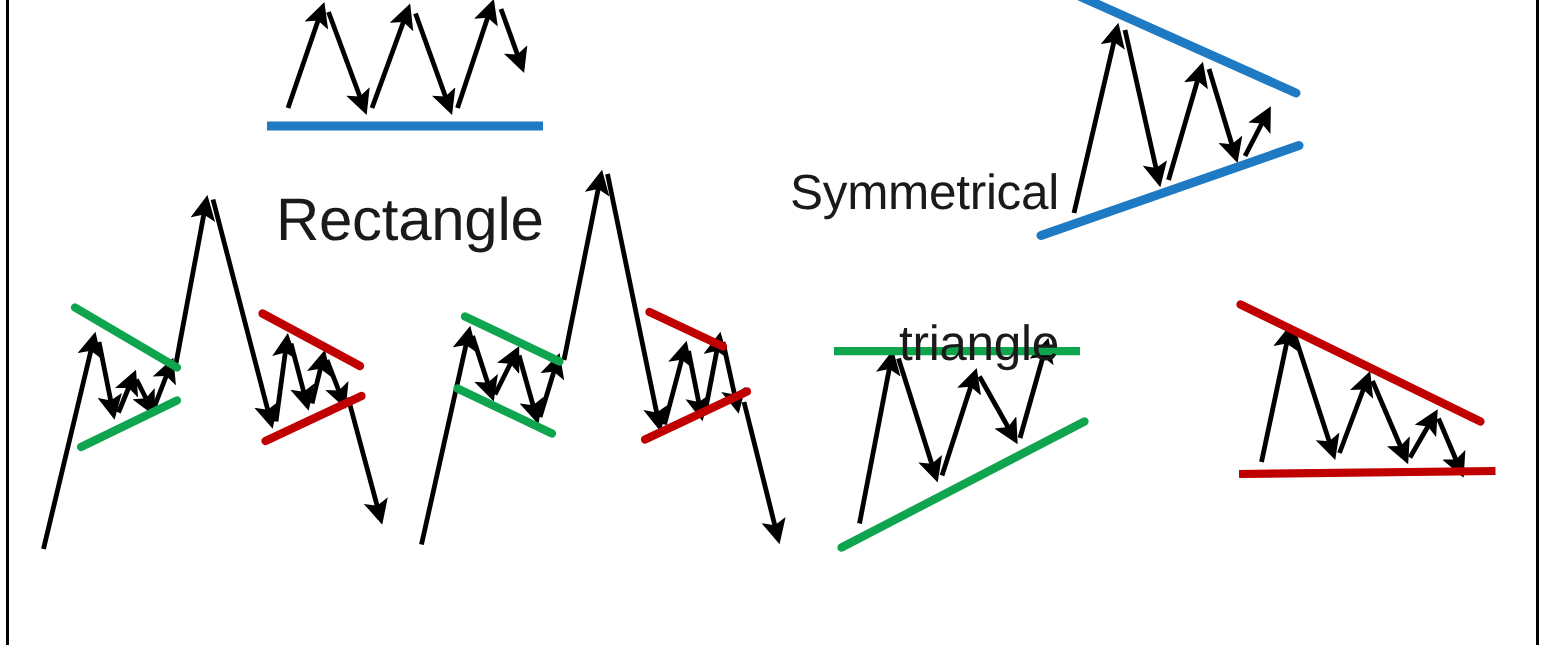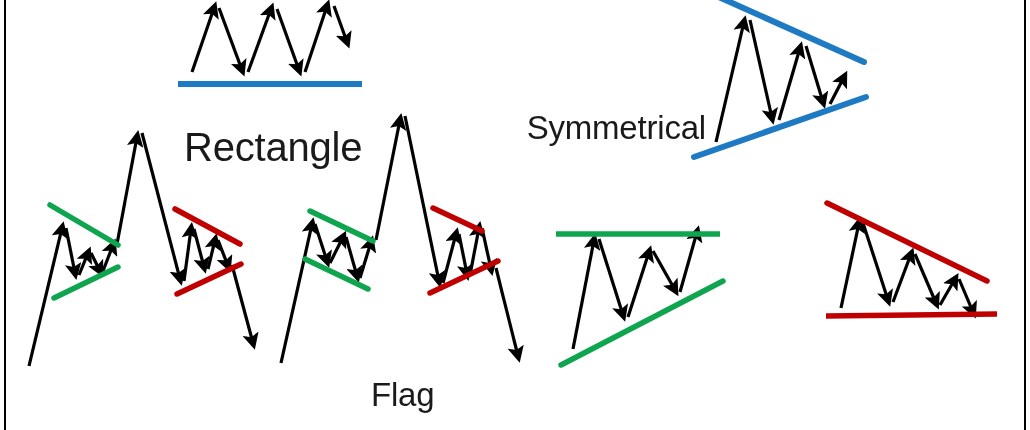--- a/index.html
+++ b/index.html
@@ -158,24 +158,24 @@
       </g>
       <line x1="827" y1="203" x2="987" y2="281" stroke="#C00000" stroke-width="5.5" stroke-linecap="round"></line>
       <line x1="826" y1="316" x2="997" y2="314" stroke="#C00000" stroke-width="5.5" stroke-linecap="butt"></line>
     </g>
   </svg>
 
   <div class="pattern-label lbl-rectangle">Rectangle</div>
 
   <div class="pattern-label lbl-symmetrical">
     <div>Symmetrical</div>
+    <div>triangle</div>
   </div>
 
 
-  <div class="pattern-label lbl-flag">Flag</div>
 
   <div class="pattern-label lbl-ascending">
     <div>Ascending</div>
     
   </div>
 
   <div class="pattern-label lbl-descending">
     <div>Descending</div>
     
   </div>

